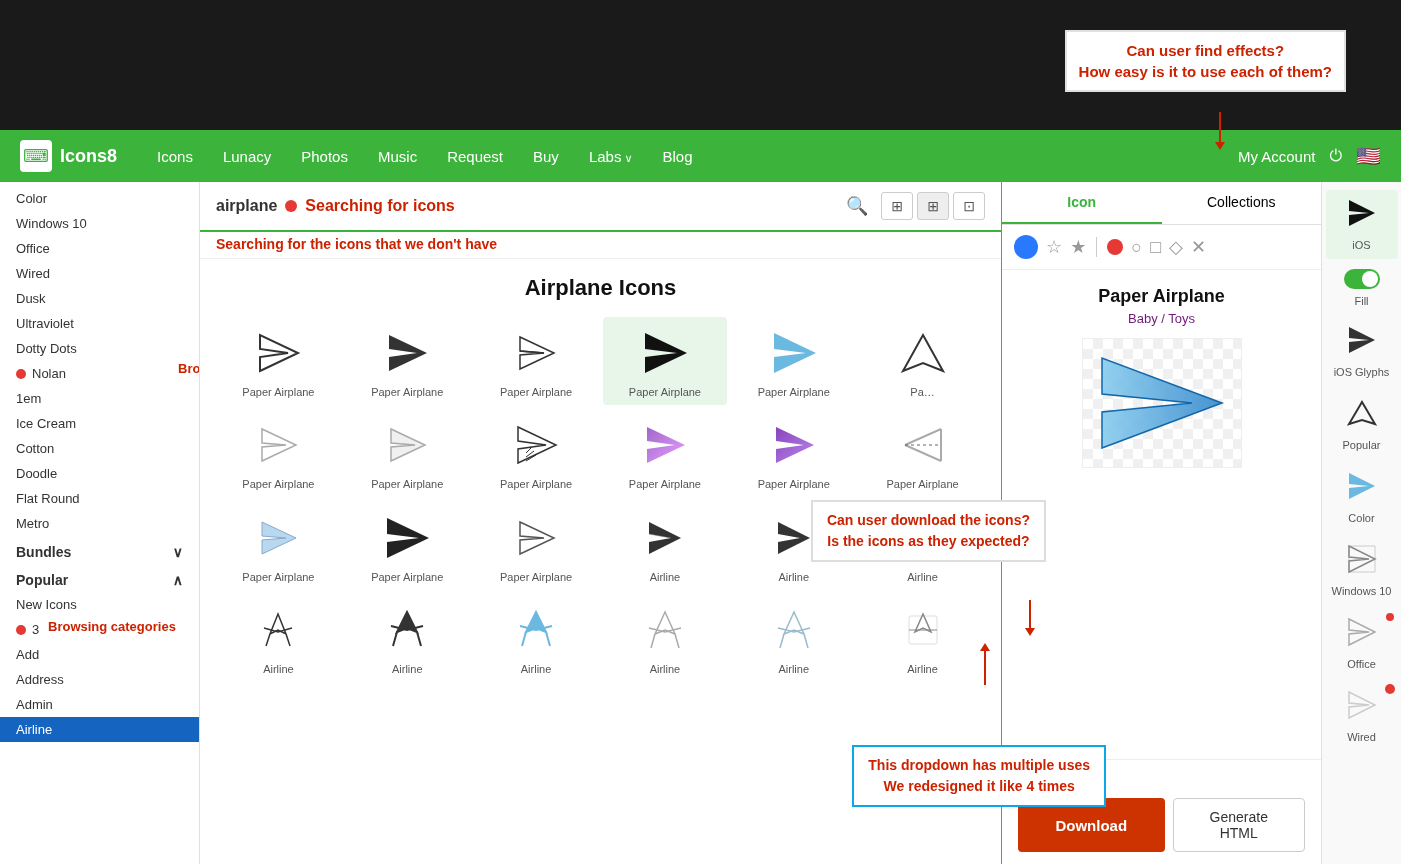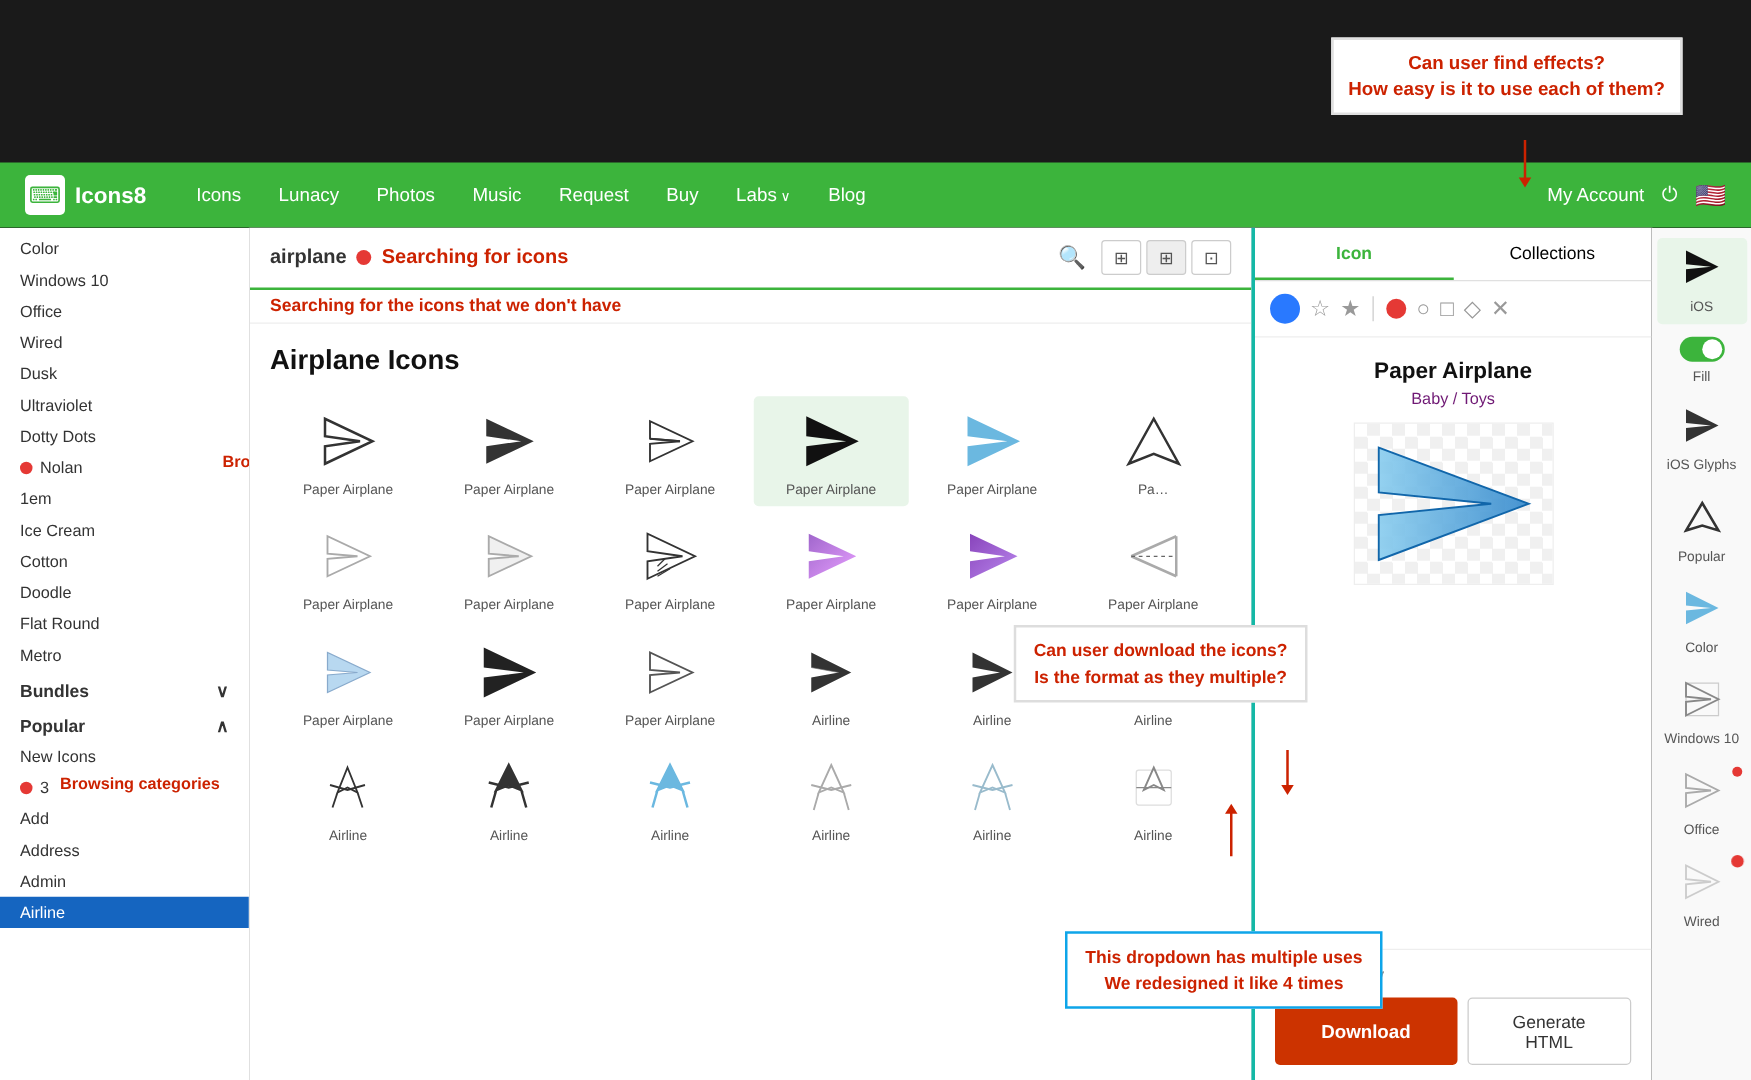--- a/index.html
+++ b/index.html
@@ -206,21 +206,21 @@
 
     
     .icons-area {
       flex: 1;
       overflow-y: auto;
       padding: 16px;
     }
     .icons-title {
       font-size: 22px;
       font-weight: 700;
-      text-align: left;
+      text-align: center;
       margin-bottom: 16px;
       color: #111;
     }
     .icons-grid {
       display: grid;
       grid-template-columns: repeat(6, 1fr);
       gap: 4px;
     }
     .icon-cell {
       display: flex;
@@ -243,21 +243,21 @@
       font-size: 11px;
       color: #555;
       text-align: center;
       line-height: 1.3;
     }
 
     
     .right-panel {
       width: 320px;
       background: white;
-      border-left: 3px solid #14b8a6;
+      border-left: 1px solid #14b8a6;
       display: flex;
       flex-direction: column;
       flex-shrink: 0;
       justify-content: space-between;
     }
 
     
     .right-tabs {
       display: flex;
       border-bottom: 1px solid #e0e0e0;
@@ -922,21 +922,21 @@
           </svg>
         </div>
         <span class="style-label">Wired</span>
       </div>
     </div>
   </div>
 </div>
 
 <div style="position:absolute; right:355px; top:500px; background:white; border:2px solid #ddd; padding:8px 14px; font-size:14px; font-weight:700; color:#cc2200; text-align:center; line-height:1.5; z-index:150; pointer-events:none;">
   <div>Can user download the icons?</div>
-  <div>Is the format as they multiple?</div>
+  <div>Is the icons as they expected?</div>
 </div>
 
 <div style="position:absolute; right:370px; top:600px; width:2px; height:30px; background:#cc2200; z-index:150; pointer-events:none;"></div>
 <div style="position:absolute; right:366px; top:628px; width:0; height:0; border-left:5px solid transparent; border-right:5px solid transparent; border-top:8px solid #cc2200; z-index:150; pointer-events:none;"></div>
 
 <div style="position:absolute; right:295px; top:745px; background:white; border:2px solid #0ea5e9; padding:8px 14px; font-size:14px; font-weight:700; color:#cc2200; text-align:center; line-height:1.5; z-index:150; pointer-events:none;">
   <div>This dropdown has multiple uses</div>
   <div>We redesigned it like 4 times</div>
 </div>
 

